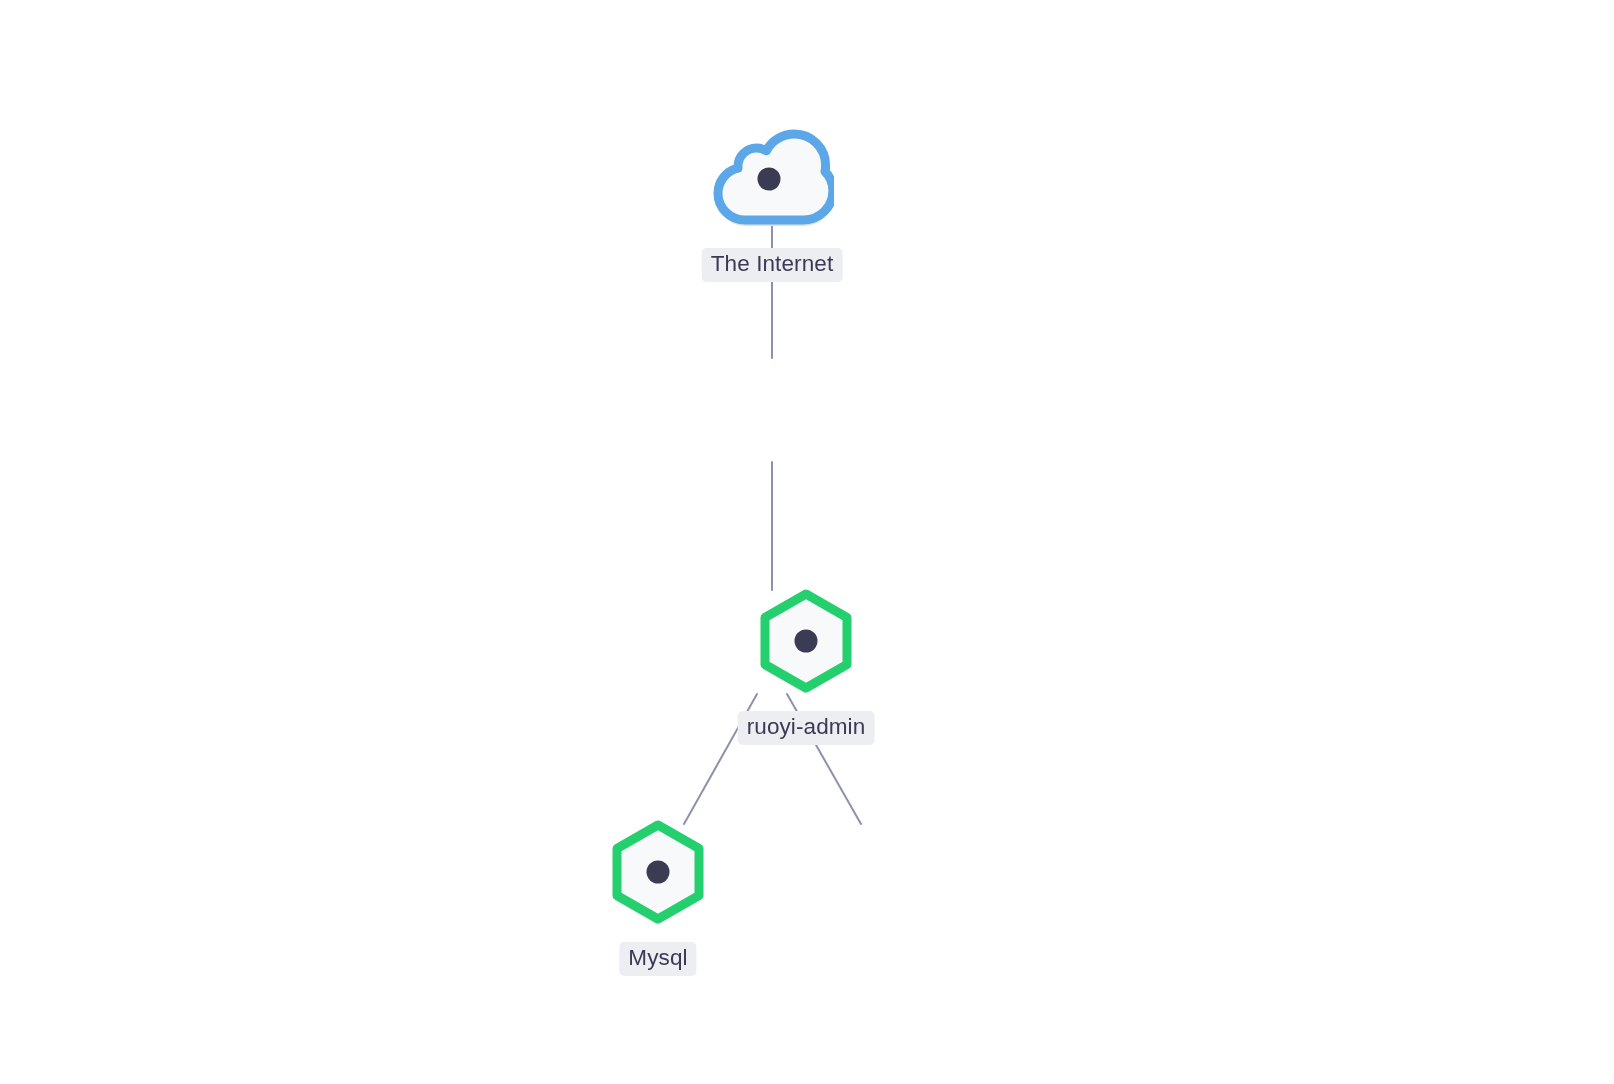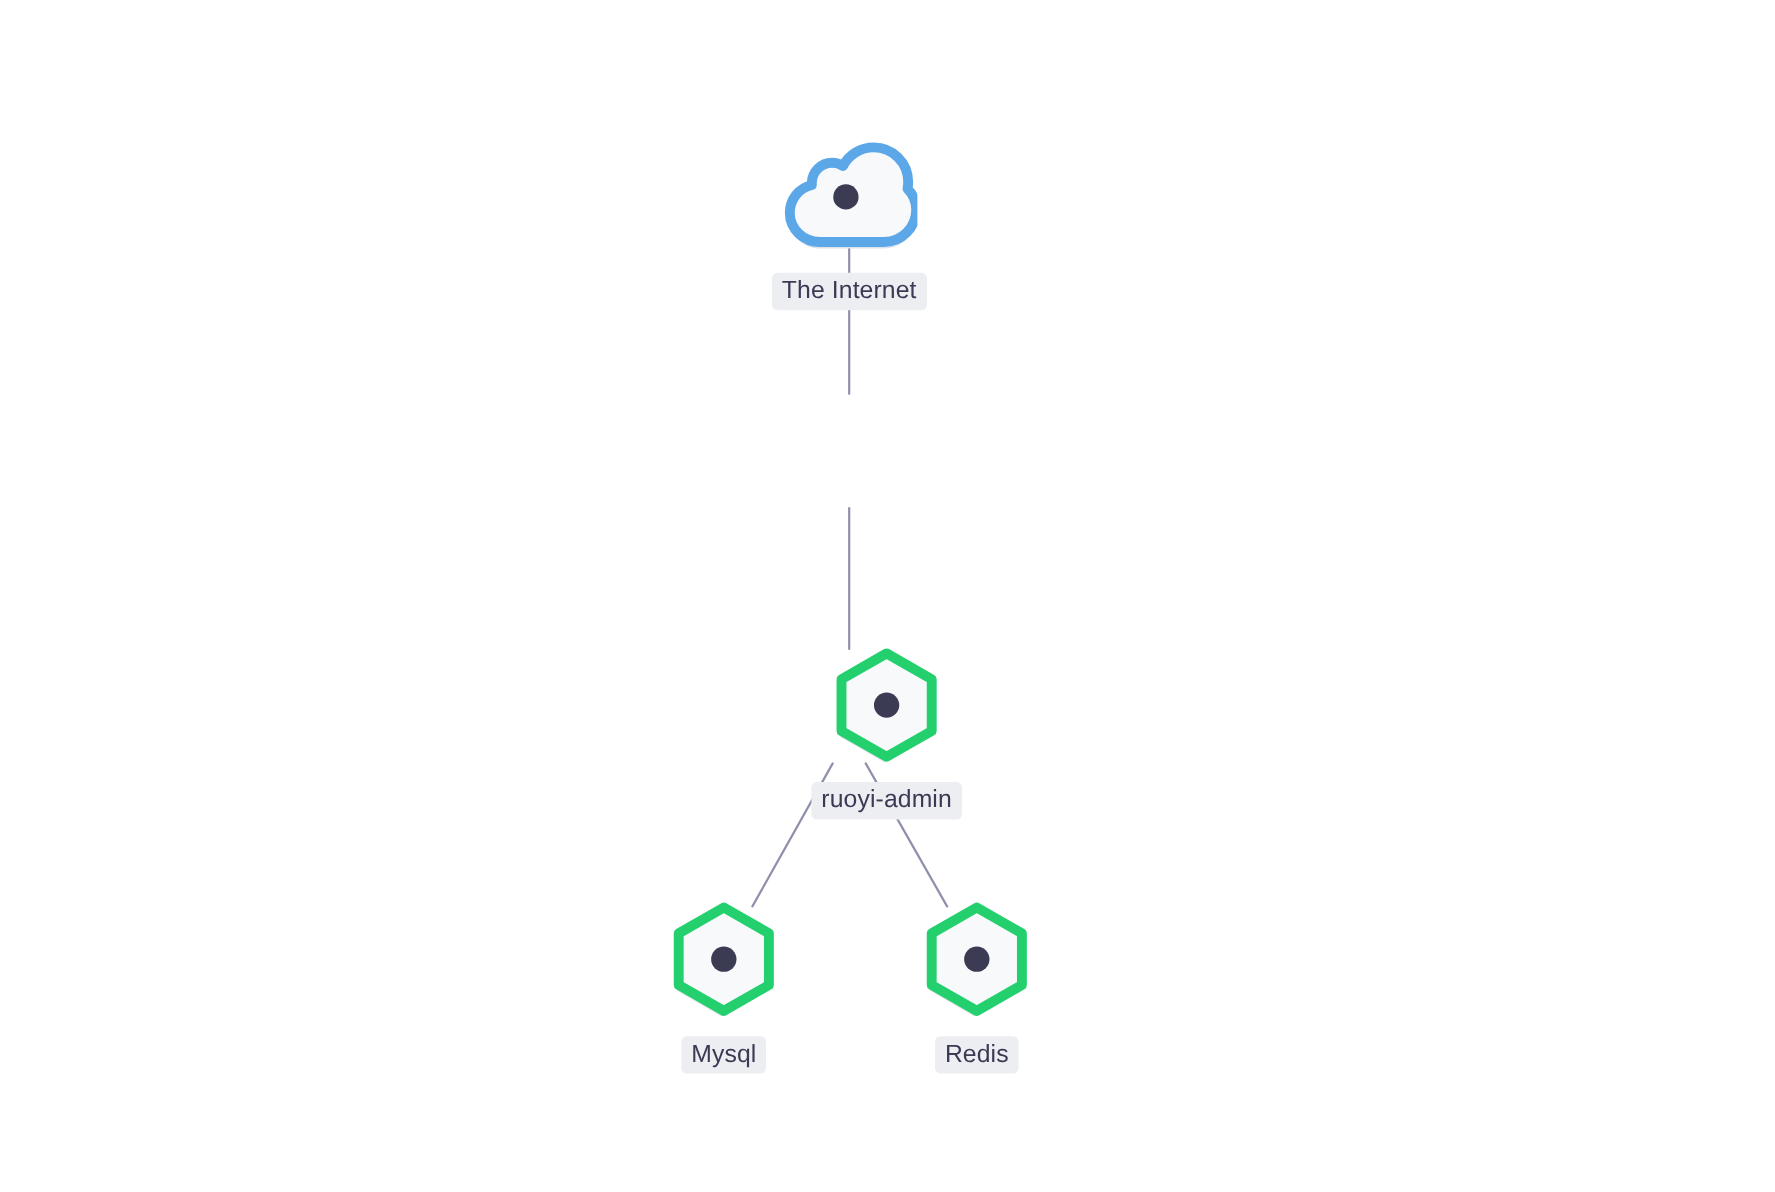--- a/index.html
+++ b/index.html
@@ -128,23 +128,15 @@
 
     <div class="node node-hex" style="left:658px; top:872px;">
       <svg class="node-shape" width="104" height="112" viewBox="0 0 104 112" xmlns="http://www.w3.org/2000/svg">
         <path d="M52 9 L93 32.5 L93 79.5 L52 103 L11 79.5 L11 32.5 Z" fill="#e2e4ea" transform="translate(-2,5)"></path>
         <path d="M52 9 L93 32.5 L93 79.5 L52 103 L11 79.5 L11 32.5 Z" fill="#f8f9fb" stroke="#23d06d" stroke-width="9" stroke-linejoin="round"></path>
         <circle cx="52" cy="56" r="11.5" fill="#3c3b54"></circle>
       </svg>
       <span class="node-label">Mysql</span>
     </div>
 
-    <div class="node node-hex" style="left:888px; top:872px;">
-      <svg class="node-shape" width="104" height="112" viewBox="0 0 104 112" xmlns="http://www.w3.org/2000/svg">
-        <path d="M52 9 L93 32.5 L93 79.5 L52 103 L11 79.5 L11 32.5 Z" fill="#e2e4ea" transform="translate(-2,5)"></path>
-        <path d="M52 9 L93 32.5 L93 79.5 L52 103 L11 79.5 L11 32.5 Z" fill="#f8f9fb" stroke="#23d06d" stroke-width="9" stroke-linejoin="round"></path>
-        <circle cx="52" cy="56" r="11.5" fill="#3c3b54"></circle>
-      </svg>
-      <span class="node-label">Redis</span>
-    </div>
 
   </div>
 </div>
 
 </body></html>

